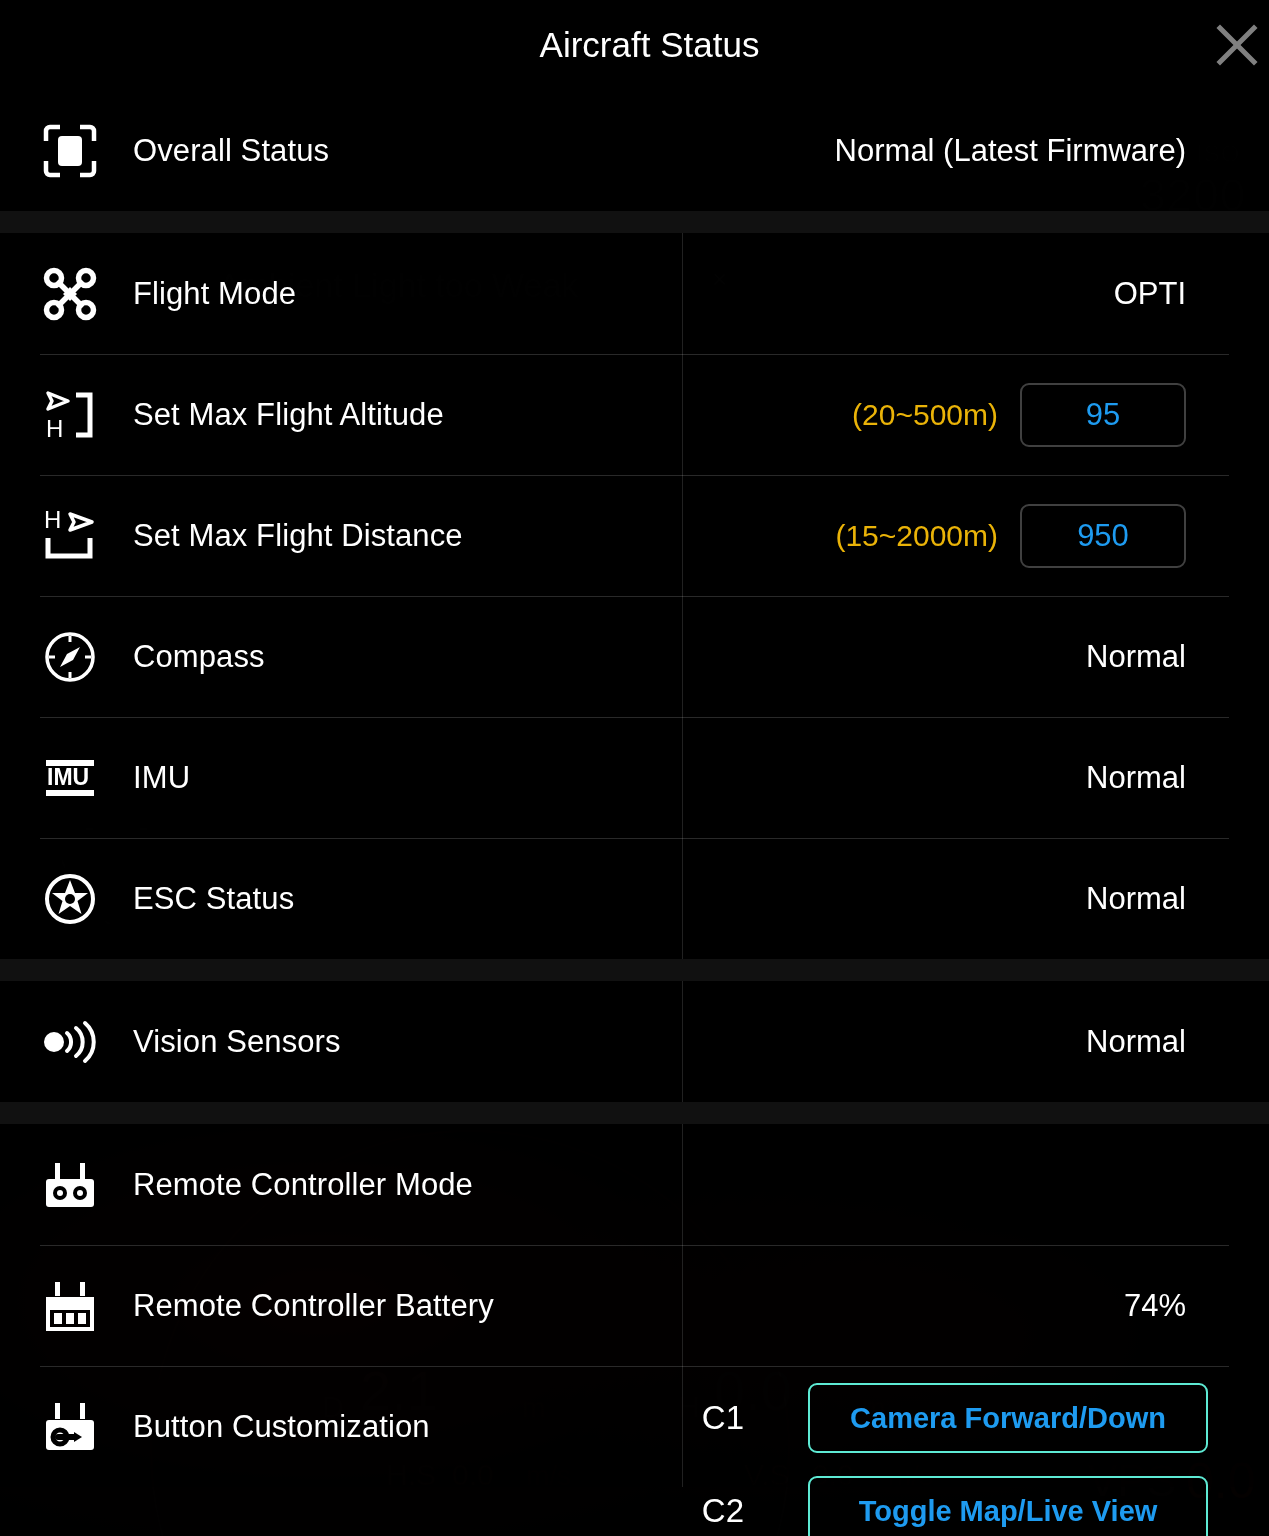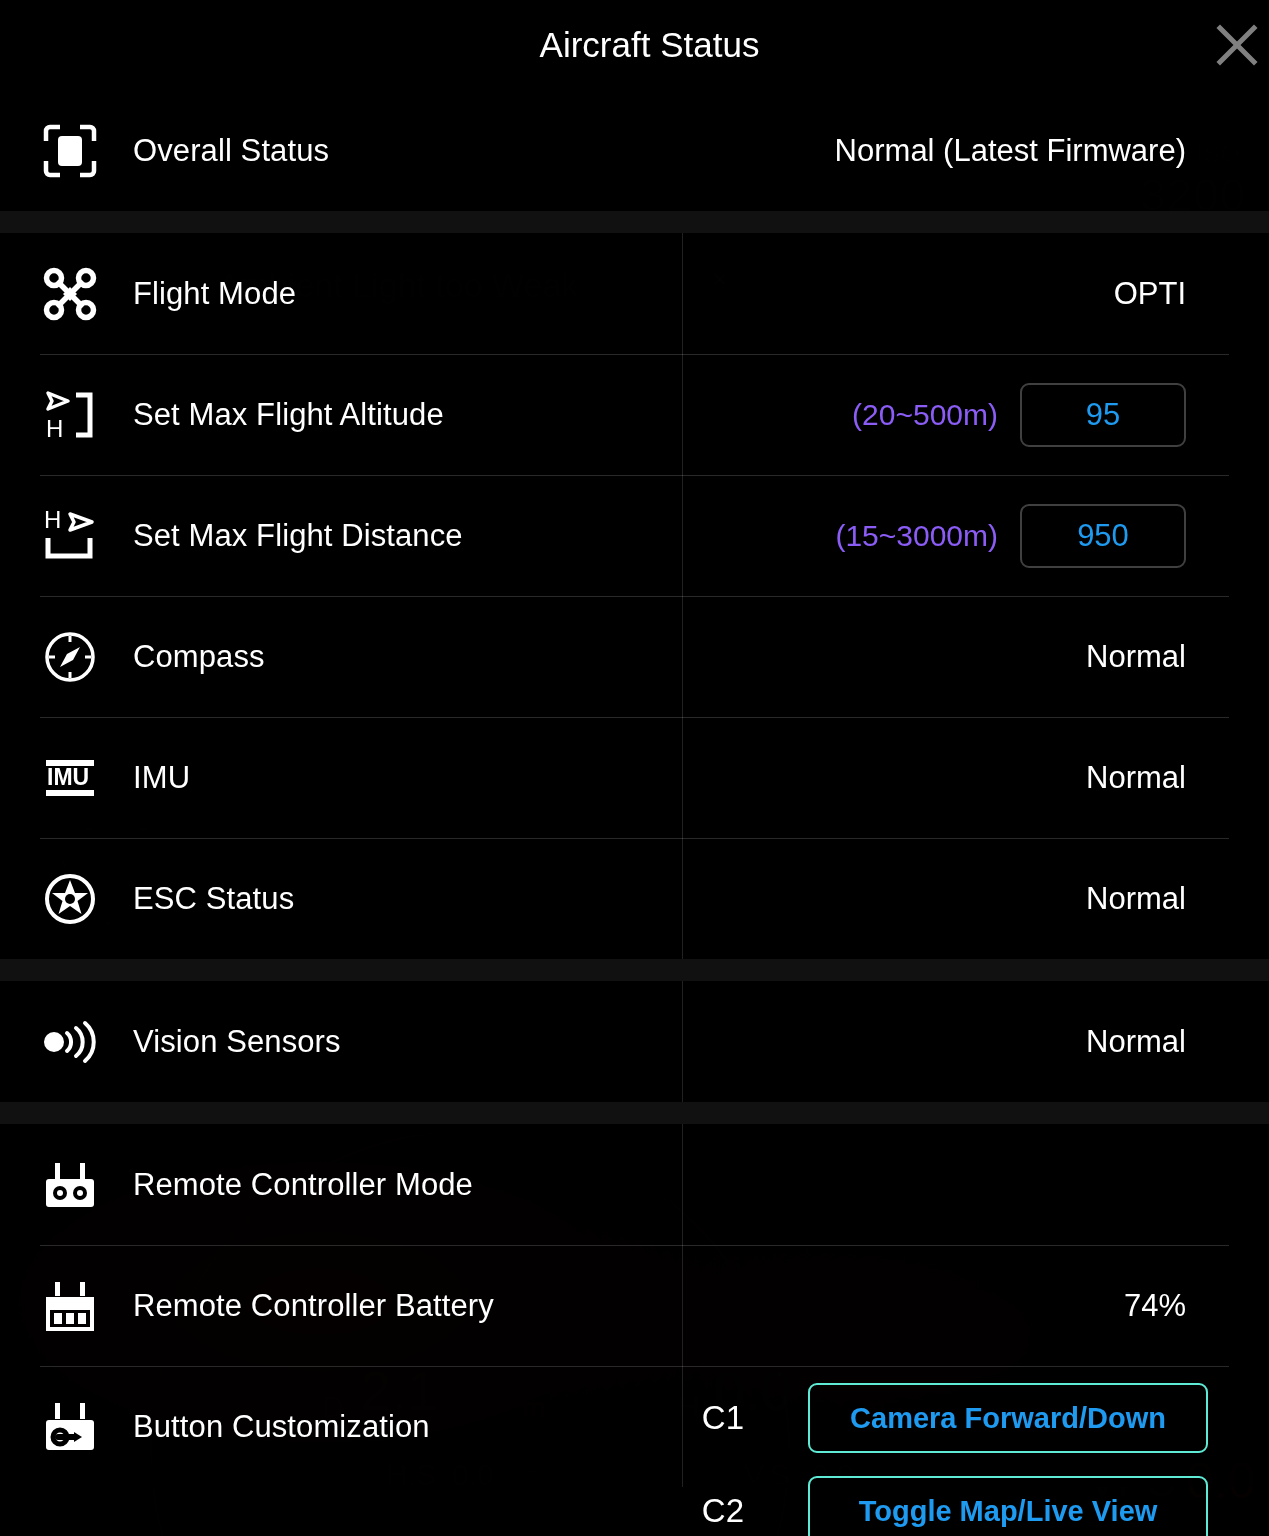--- a/index.html
+++ b/index.html
@@ -139,21 +139,21 @@
     padding-right: 83px;
     min-width: 420px;
   }
   .value-cell.with-chevron { padding-right: 28px; }
 
   .value {
     color: #ffffff; font-size: 31px; font-weight: 400;
     white-space: nowrap; text-align: right;
   }
   .hint {
-    color: #8b5cf6; font-size: 30px; white-space: nowrap;
+    color: #eab308; font-size: 30px; white-space: nowrap;
   }
 
   .numbox {
     width: 166px; height: 64px;
     border: 2px solid #404040; border-radius: 9px;
     background: transparent;
     display: flex; align-items: center; justify-content: center;
     cursor: text;
   }
   .numbox .num {
@@ -328,21 +328,21 @@
         <div class="row">
           <div class="icon-cell">
             <svg width="56" height="56" viewBox="0 0 56 56" aria-hidden="true">
               <text x="2" y="20" font-family="Liberation Sans, sans-serif" font-size="24" fill="#fff">H</text>
               <path d="M28 6 L50 14 L28 22 L32 14 Z" fill="none" stroke="#fff" stroke-width="3.5" stroke-linejoin="round"></path>
               <path d="M6 30 V48 H48 V30" fill="none" stroke="#fff" stroke-width="5"></path>
             </svg>
           </div>
           <div class="label">Set Max Flight Distance</div>
           <div class="value-cell">
-            <div class="hint">(15~3000m)</div>
+            <div class="hint">(15~2000m)</div>
             <div class="numbox">
               <span class="num">950</span>
             </div>
           </div>
         </div>
 
         <div class="row">
           <div class="icon-cell">
             <svg width="56" height="56" viewBox="0 0 56 56" aria-hidden="true">
               <circle cx="28" cy="28" r="23" fill="none" stroke="#fff" stroke-width="3.5"></circle>

